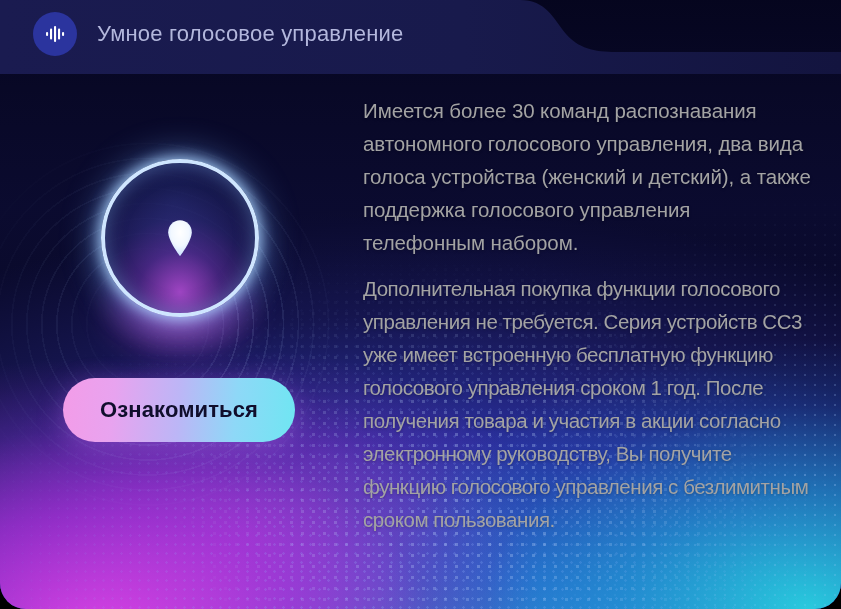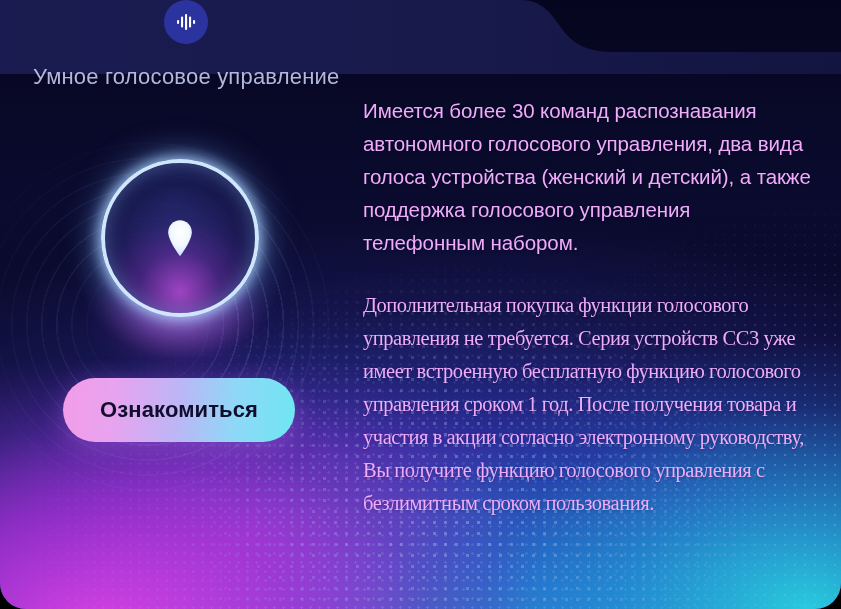--- a/index.html
+++ b/index.html
@@ -114,21 +114,20 @@
   }
   .header-content {
     position: absolute;
     left: 0; top: 0;
     height: 68px;
     display: flex;
     align-items: center;
     gap: 20px;
     padding-left: 33px;
     z-index: 6;
-    flex-direction: column;
   }
   .header-icon {
     width: 44px;
     height: 44px;
     border-radius: 50%;
     background: #2b349e;
     display: flex;
     align-items: center;
     justify-content: center;
     flex: none;
@@ -216,31 +215,30 @@
 
   
   .text-col {
     position: absolute;
     left: 363px;
     top: 94px;
     width: 452px;
     z-index: 8;
   }
   .para {
-    color: #f0abfc;
+    color: #a3a3a3;
     font-size: 20.5px;
     line-height: 33px;
     font-weight: 400;
     letter-spacing: -0.1px;
     margin: 0;
     text-shadow: 0 1px 3px rgba(0,0,0,0.25);
   }
   .para + .para {
-    margin-top: 30px;
-    font-family: Liberation Serif, serif;
+    margin-top: 13px;
   }
   .para.tight {
     letter-spacing: -0.45px;
   }
 </style>
 </head>
 <body>
 
 <div class="card">
 

